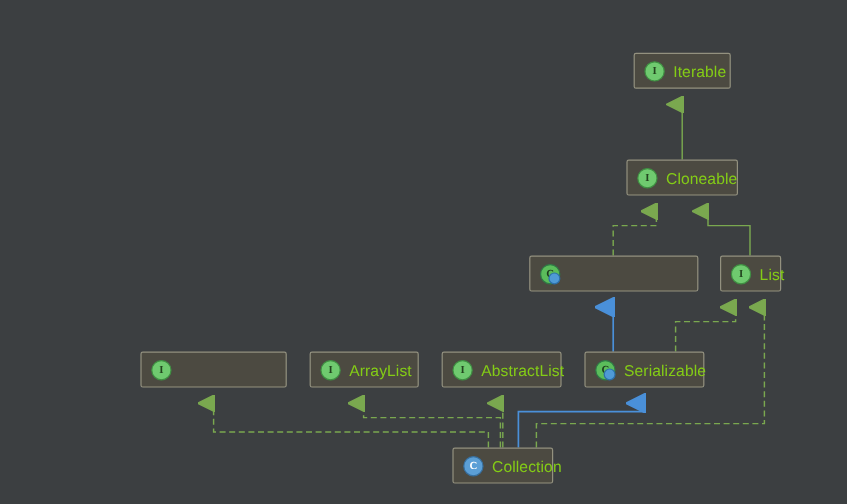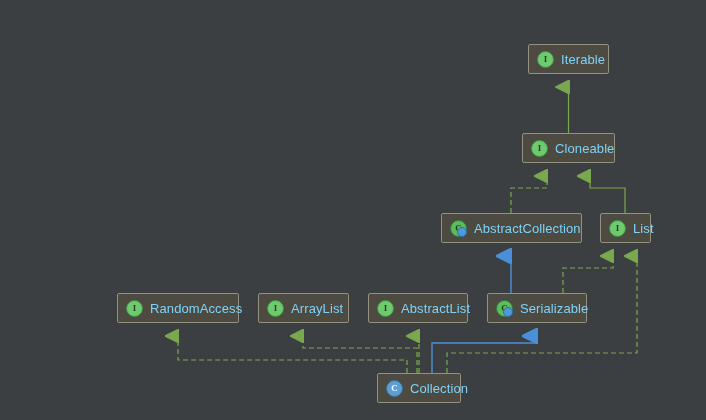--- a/index.html
+++ b/index.html
@@ -27,21 +27,21 @@
     box-sizing:border-box;
     padding:0 11px 0 8px;
     background:#4c4a41;
     border:1px solid #93917f;
     border-radius:2px;
     white-space:nowrap;
     cursor:default;
   }
   .node-label{
     font-size:13px;
-    color:#7dd3fc;
+    color:#84cc16;
     letter-spacing:.1px;
     line-height:1;
   }
   .icon{
     position:relative;
     width:15px;height:15px;
     flex:0 0 15px;
     border-radius:50%;
     display:flex;
     align-items:center;
@@ -116,31 +116,29 @@
     <span class="node-label">Iterable</span>
   </div>
 
   <div class="node" style="left:522px;top:133px;width:93px;">
     <span class="icon icon-interface">I</span>
     <span class="node-label">Cloneable</span>
   </div>
 
   <div class="node" style="left:441px;top:213px;width:141px;">
     <span class="icon icon-abstract-class">C</span>
-    <span class="node-label">AbstractCollection</span>
   </div>
 
   <div class="node" style="left:600px;top:213px;width:51px;">
     <span class="icon icon-interface">I</span>
     <span class="node-label">List</span>
   </div>
 
   <div class="node" style="left:117px;top:293px;width:122px;">
     <span class="icon icon-interface">I</span>
-    <span class="node-label">RandomAccess</span>
   </div>
 
   <div class="node" style="left:258px;top:293px;width:91px;">
     <span class="icon icon-interface">I</span>
     <span class="node-label">ArrayList</span>
   </div>
 
   <div class="node" style="left:368px;top:293px;width:100px;">
     <span class="icon icon-interface">I</span>
     <span class="node-label">AbstractList</span>

